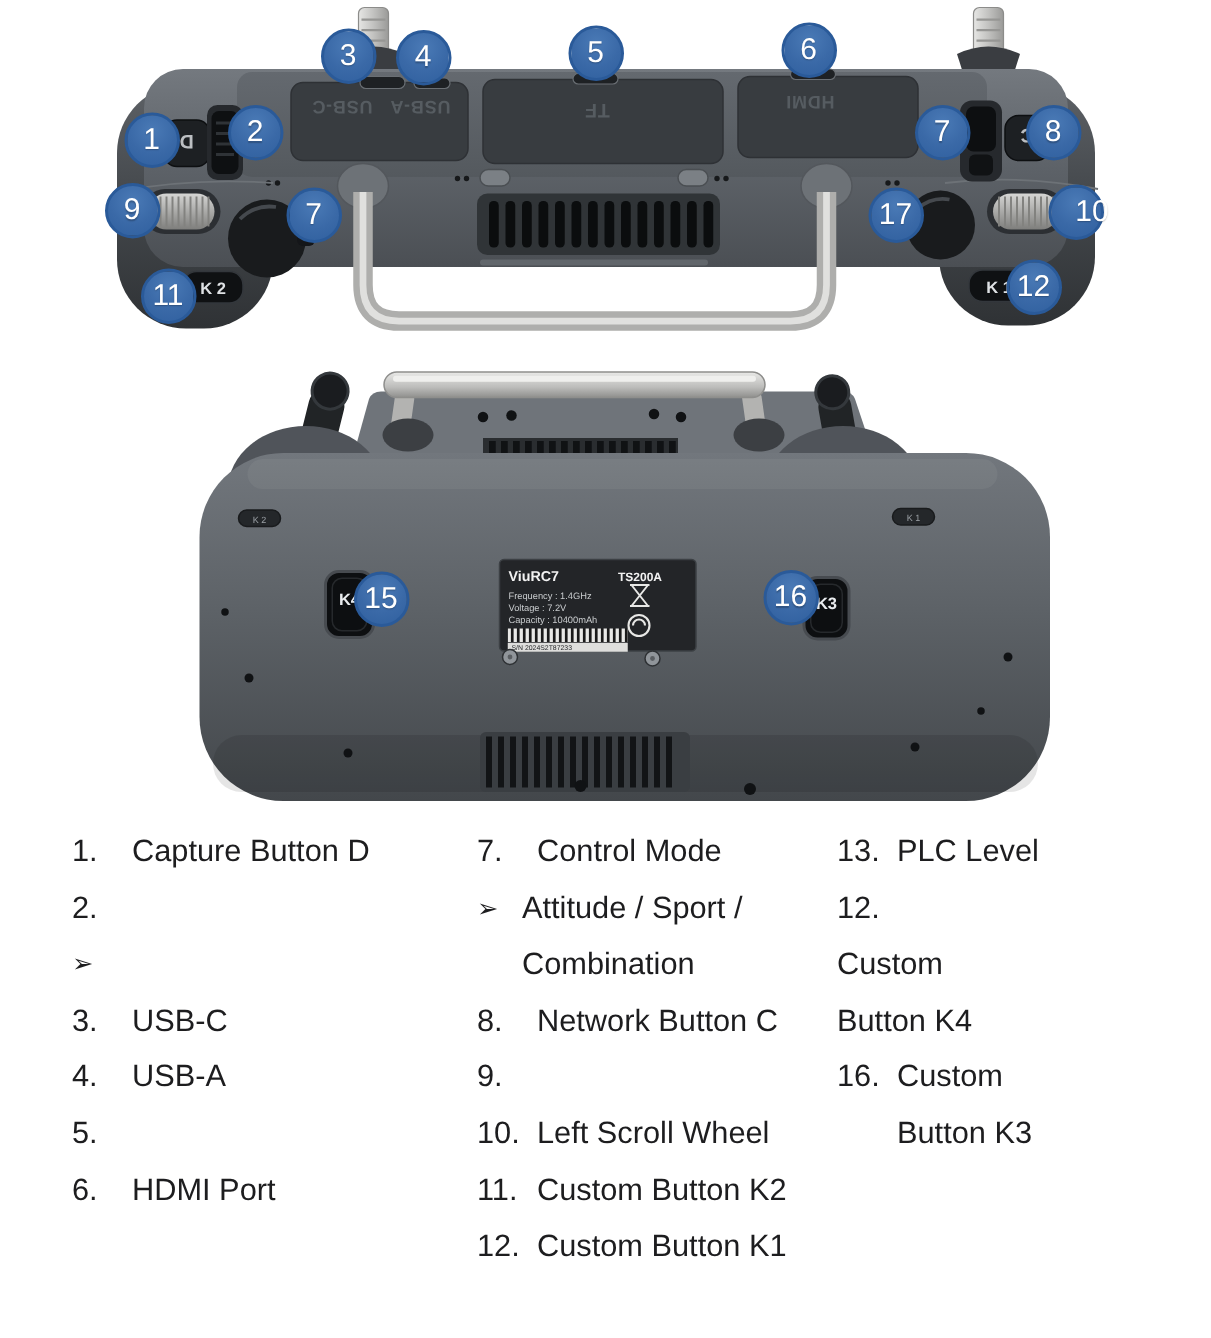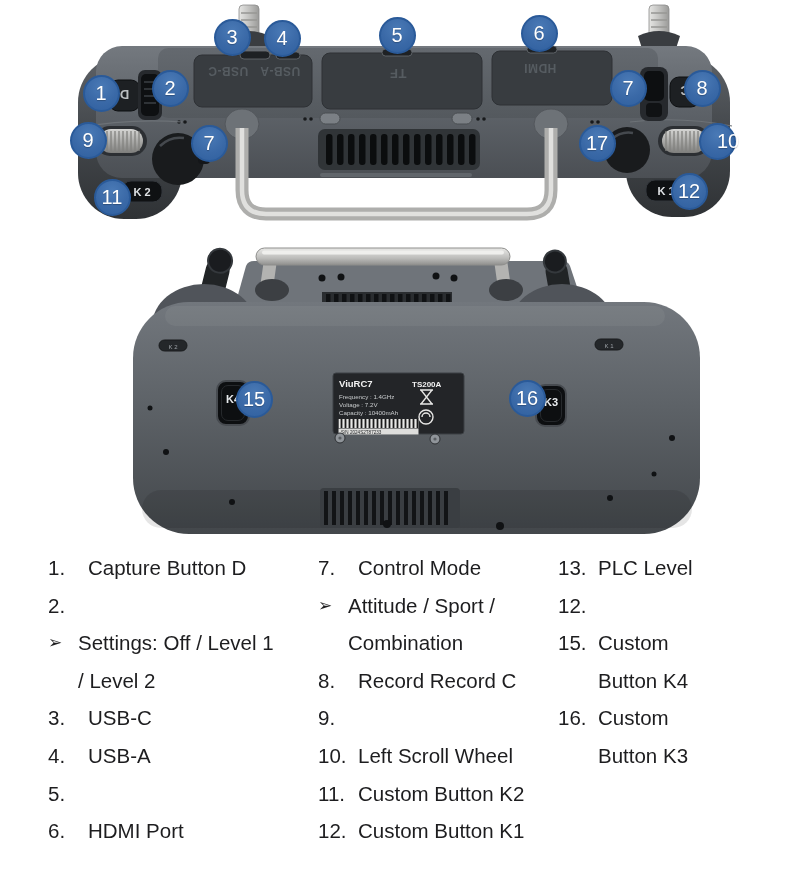--- a/index.html
+++ b/index.html
@@ -359,22 +359,20 @@
       <div class="legend-col">
         <div class="legend-item">
           <span class="marker">1.</span>
           <span class="txt">Capture Button D</span>
         </div>
         <div class="legend-item">
           <span class="marker">2.</span>
         </div>
         <div class="legend-item arrow">
           <span class="marker">➢</span>
-          <span class="txt">Settings: Off / Level 1
-/ Level 2</span>
         </div>
         <div class="legend-item">
           <span class="marker">3.</span>
           <span class="txt">USB-C</span>
         </div>
         <div class="legend-item">
           <span class="marker">4.</span>
           <span class="txt">USB-A</span>
         </div>
         <div class="legend-item">
@@ -390,21 +388,21 @@
           <span class="marker">7.</span>
           <span class="txt">Control Mode</span>
         </div>
         <div class="legend-item arrow">
           <span class="marker">➢</span>
           <span class="txt">Attitude / Sport /
 Combination</span>
         </div>
         <div class="legend-item">
           <span class="marker">8.</span>
-          <span class="txt">Record Record C</span>
+          <span class="txt">Network Button C</span>
         </div>
         <div class="legend-item">
           <span class="marker">9.</span>
         </div>
         <div class="legend-item">
           <span class="marker">10.</span>
           <span class="txt">Left Scroll Wheel</span>
         </div>
         <div class="legend-item">
           <span class="marker">11.</span>
@@ -417,21 +415,20 @@
       </div>
       <div class="legend-col">
         <div class="legend-item">
           <span class="marker">13.</span>
           <span class="txt">PLC Level</span>
         </div>
         <div class="legend-item">
           <span class="marker">12.</span>
         </div>
         <div class="legend-item">
-          <span class="marker">15.</span>
           <span class="txt">Custom
 Button K4</span>
         </div>
         <div class="legend-item">
           <span class="marker">16.</span>
           <span class="txt">Custom
 Button K3</span>
         </div>
       </div>
     </div>

